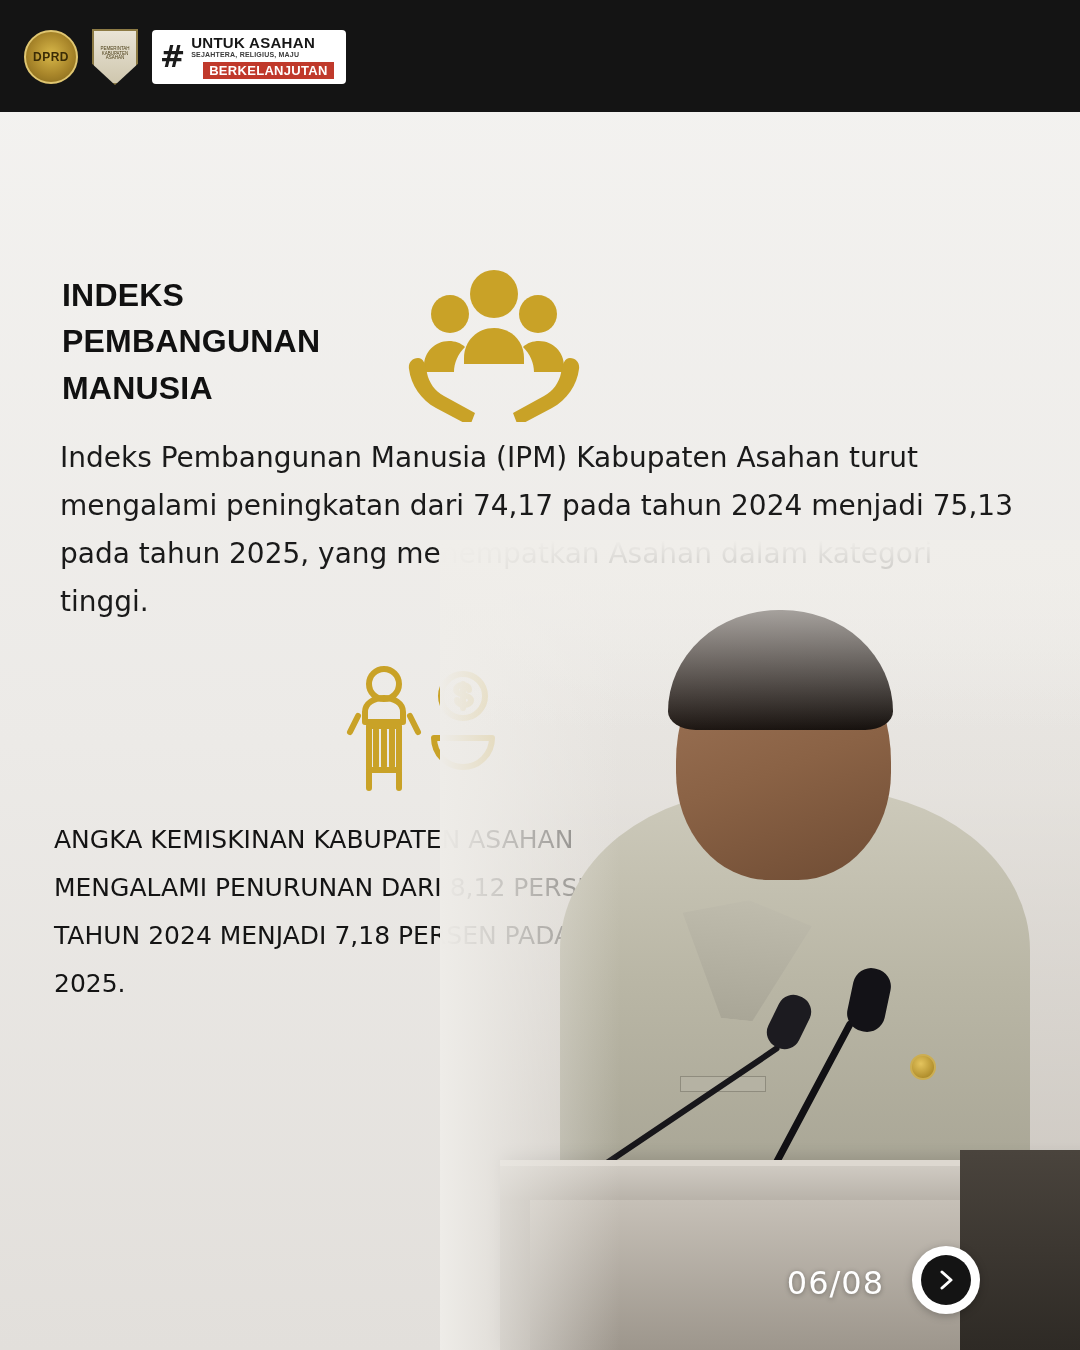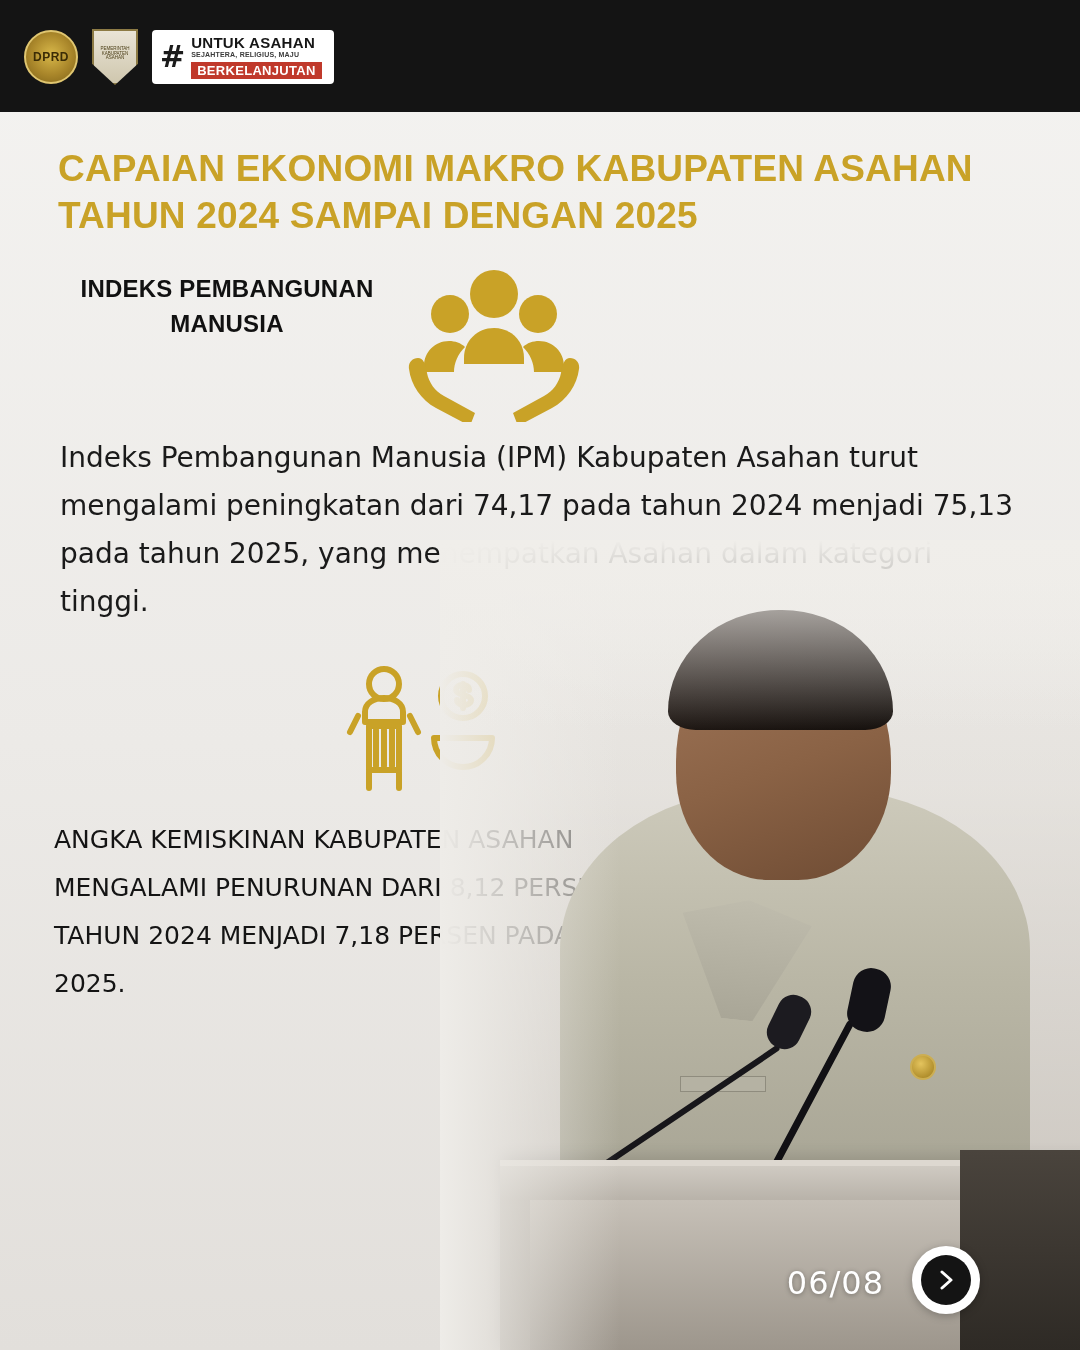--- a/index.html
+++ b/index.html
@@ -51,36 +51,36 @@
   }
   .hash {
     font-size: 30px; font-weight: 900; color: #1b1b1b; line-height: 1;
     font-family: "DejaVu Sans", sans-serif;
   }
   .tag-lines { display: flex; flex-direction: column; justify-content: center; }
   .tag-l1 { font-size: 15px; font-weight: 900; color: #161616; letter-spacing: .3px; line-height: 1.05; }
   .tag-l2 { font-size: 7px; font-weight: 700; color: #3a3a3a; letter-spacing: .2px; line-height: 1.2; }
   .tag-l3 {
     font-size: 13px; font-weight: 900; color: #ffffff; background: #c0392b;
-    padding: 1px 6px; margin-top: 2px; letter-spacing: .3px; display: inline-block;
+    padding: 1px 6px; margin-top: 2px; letter-spacing: .3px; display: inline-block; margin-left: 12px;
   }
 
   
   .title {
     position: absolute; top: 145px; left: 58px; width: 960px;
     font-size: 37px; font-weight: 900; color: #c9a227;
     line-height: 1.28; letter-spacing: .2px;
     text-transform: uppercase;
   }
 
   
   .sec1-head {
     position: absolute; top: 272px; left: 62px; width: 330px;
-    font-size: 24px; font-weight: 900; color: #111111;
-    line-height: 1.45; letter-spacing: .2px; text-align: center;
+    font-size: 32px; font-weight: 900; color: #111111;
+    line-height: 1.45; letter-spacing: .2px;
   }
   .icon-people {
     position: absolute; top: 262px; left: 404px;
     width: 180px; height: 160px;
   }
   .sec1-body {
     position: absolute; top: 434px; left: 60px; width: 960px;
     font-size: 28px; color: #1a1a1a; line-height: 1.72;
     font-family: "DejaVu Sans", sans-serif;
   }
@@ -232,21 +232,20 @@
         <span class="hash">#</span>
         <span class="tag-lines">
           <span class="tag-l1">UNTUK ASAHAN</span>
           <span class="tag-l2">SEJAHTERA, RELIGIUS, MAJU</span>
           <span class="tag-l3">BERKELANJUTAN</span>
         </span>
       </div>
     </div>
   </div>
 
-  <div class="title">CAPAIAN EKONOMI MAKRO KABUPATEN ASAHAN TAHUN 2024 SAMPAI DENGAN 2025</div>
 
   <div class="sec1-head">INDEKS PEMBANGUNAN MANUSIA</div>
 
   <div class="icon-people">
     <svg viewBox="0 0 180 160" width="180" height="160" aria-hidden="true">
       <g fill="#c9a227">
         <circle cx="90" cy="32" r="24"></circle>
         <circle cx="46" cy="52" r="19"></circle>
         <circle cx="134" cy="52" r="19"></circle>
         <path d="M60 96c0-17 13-30 30-30s30 13 30 30v6H60z"></path>

